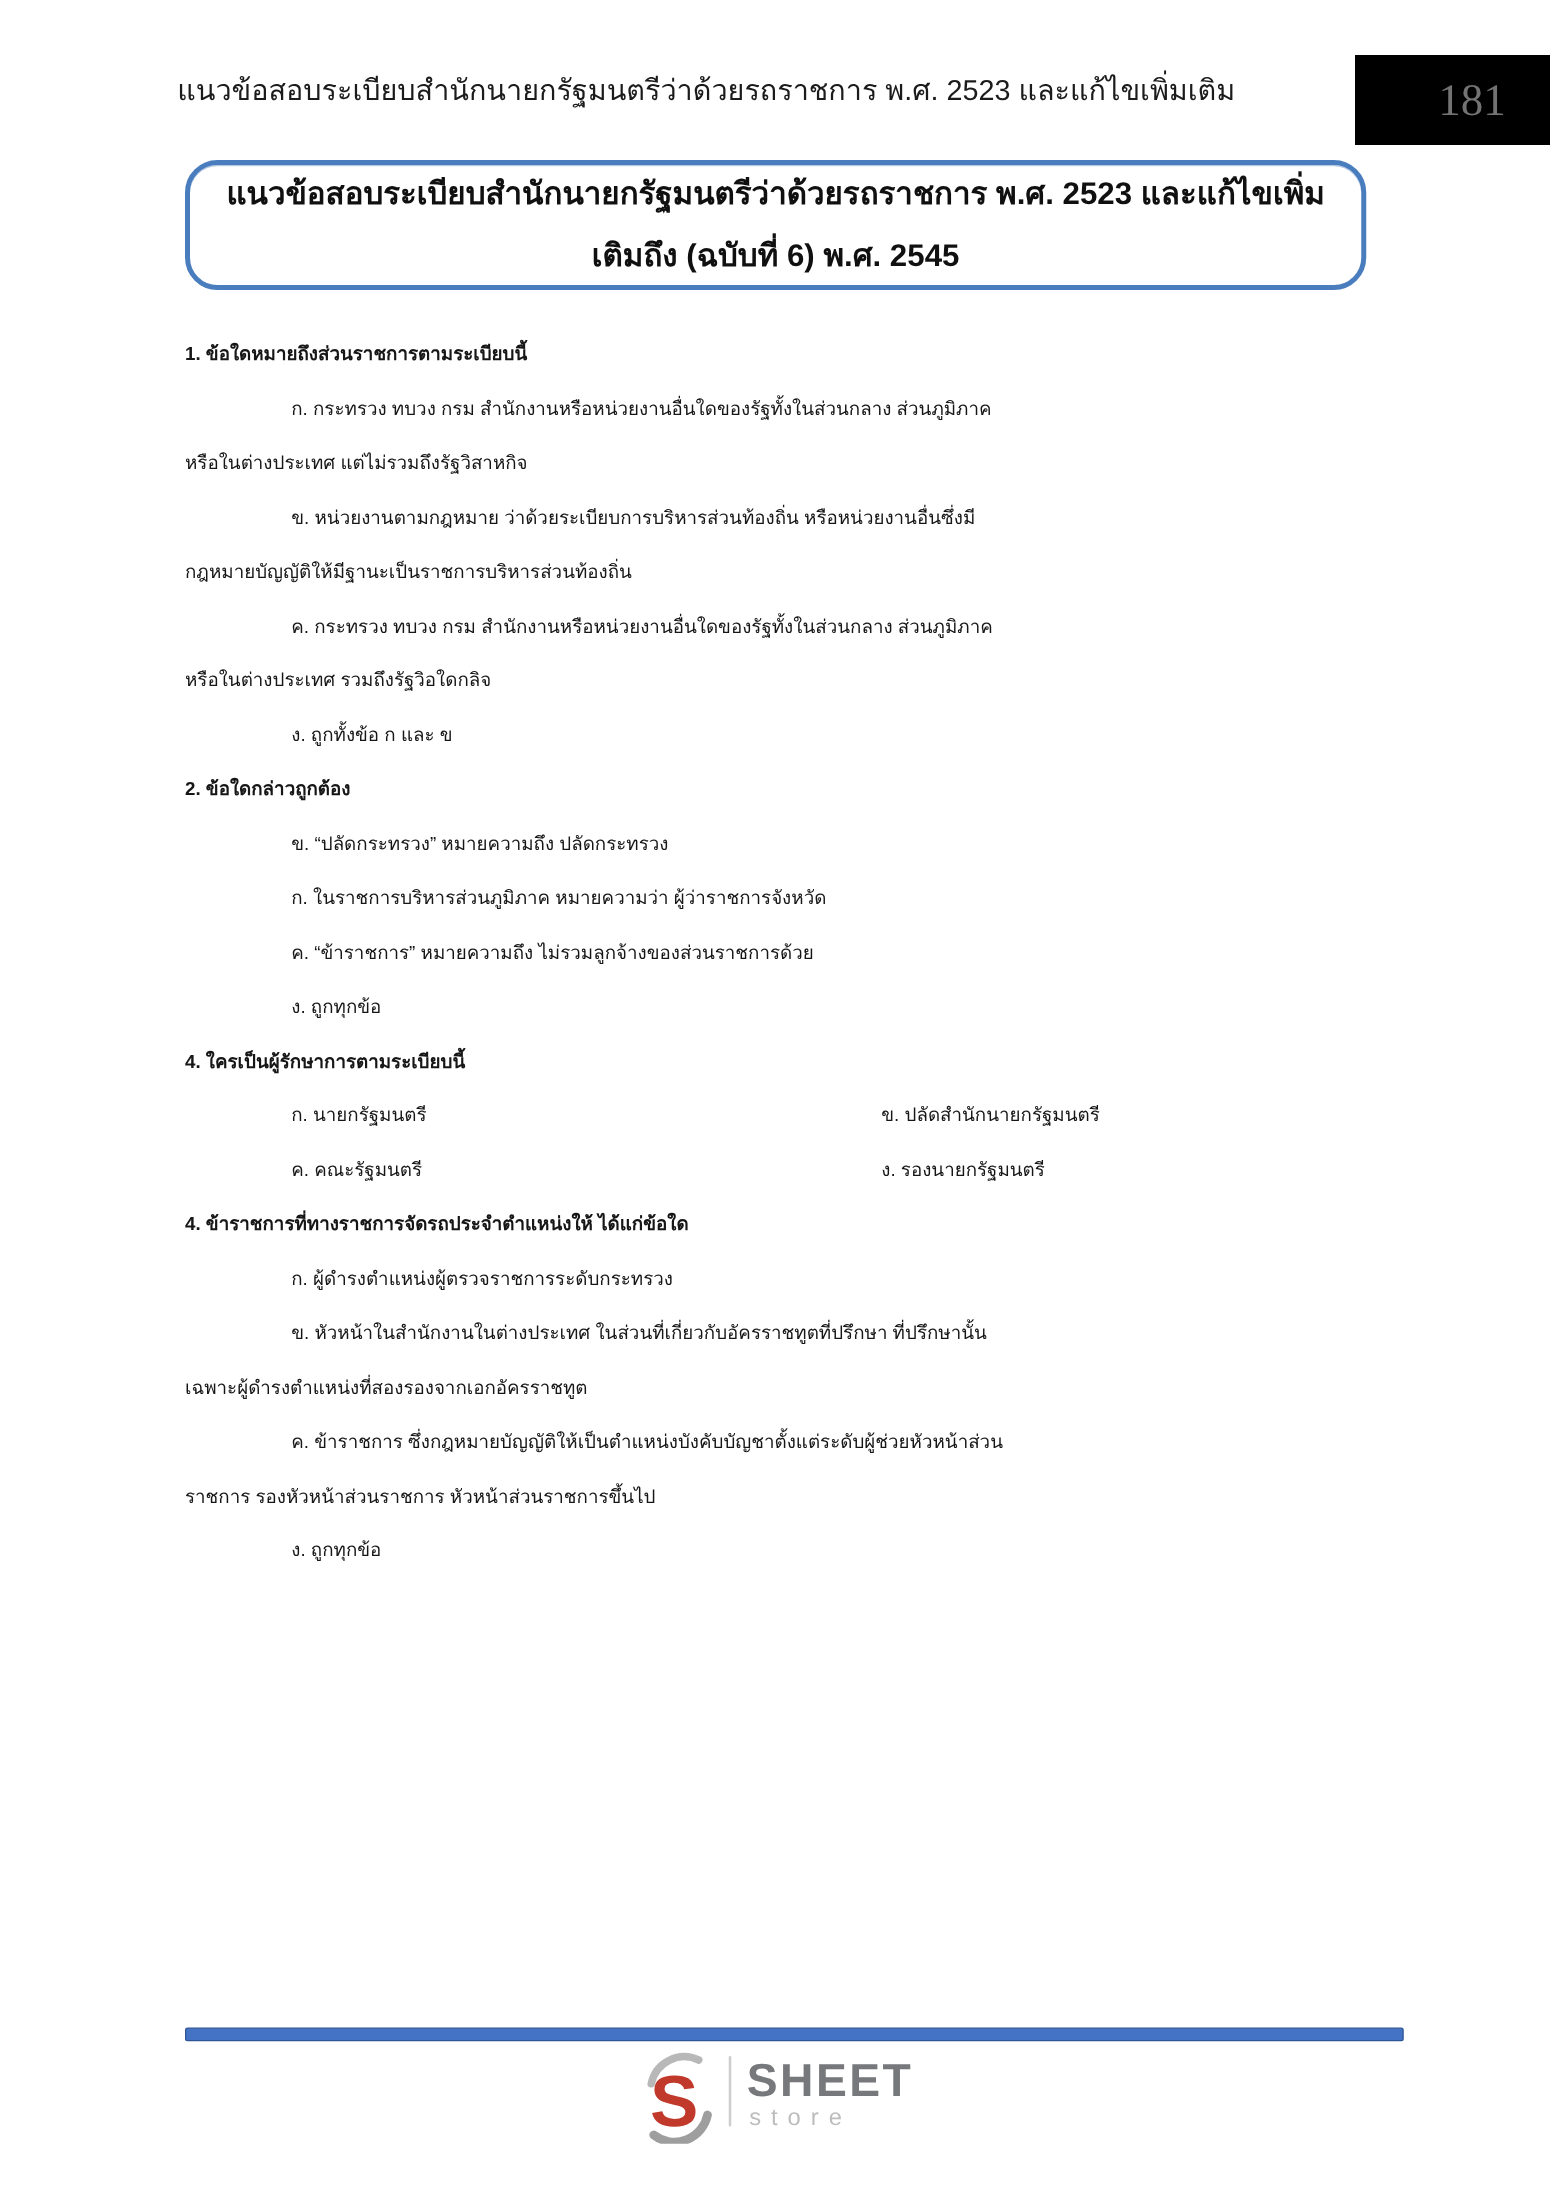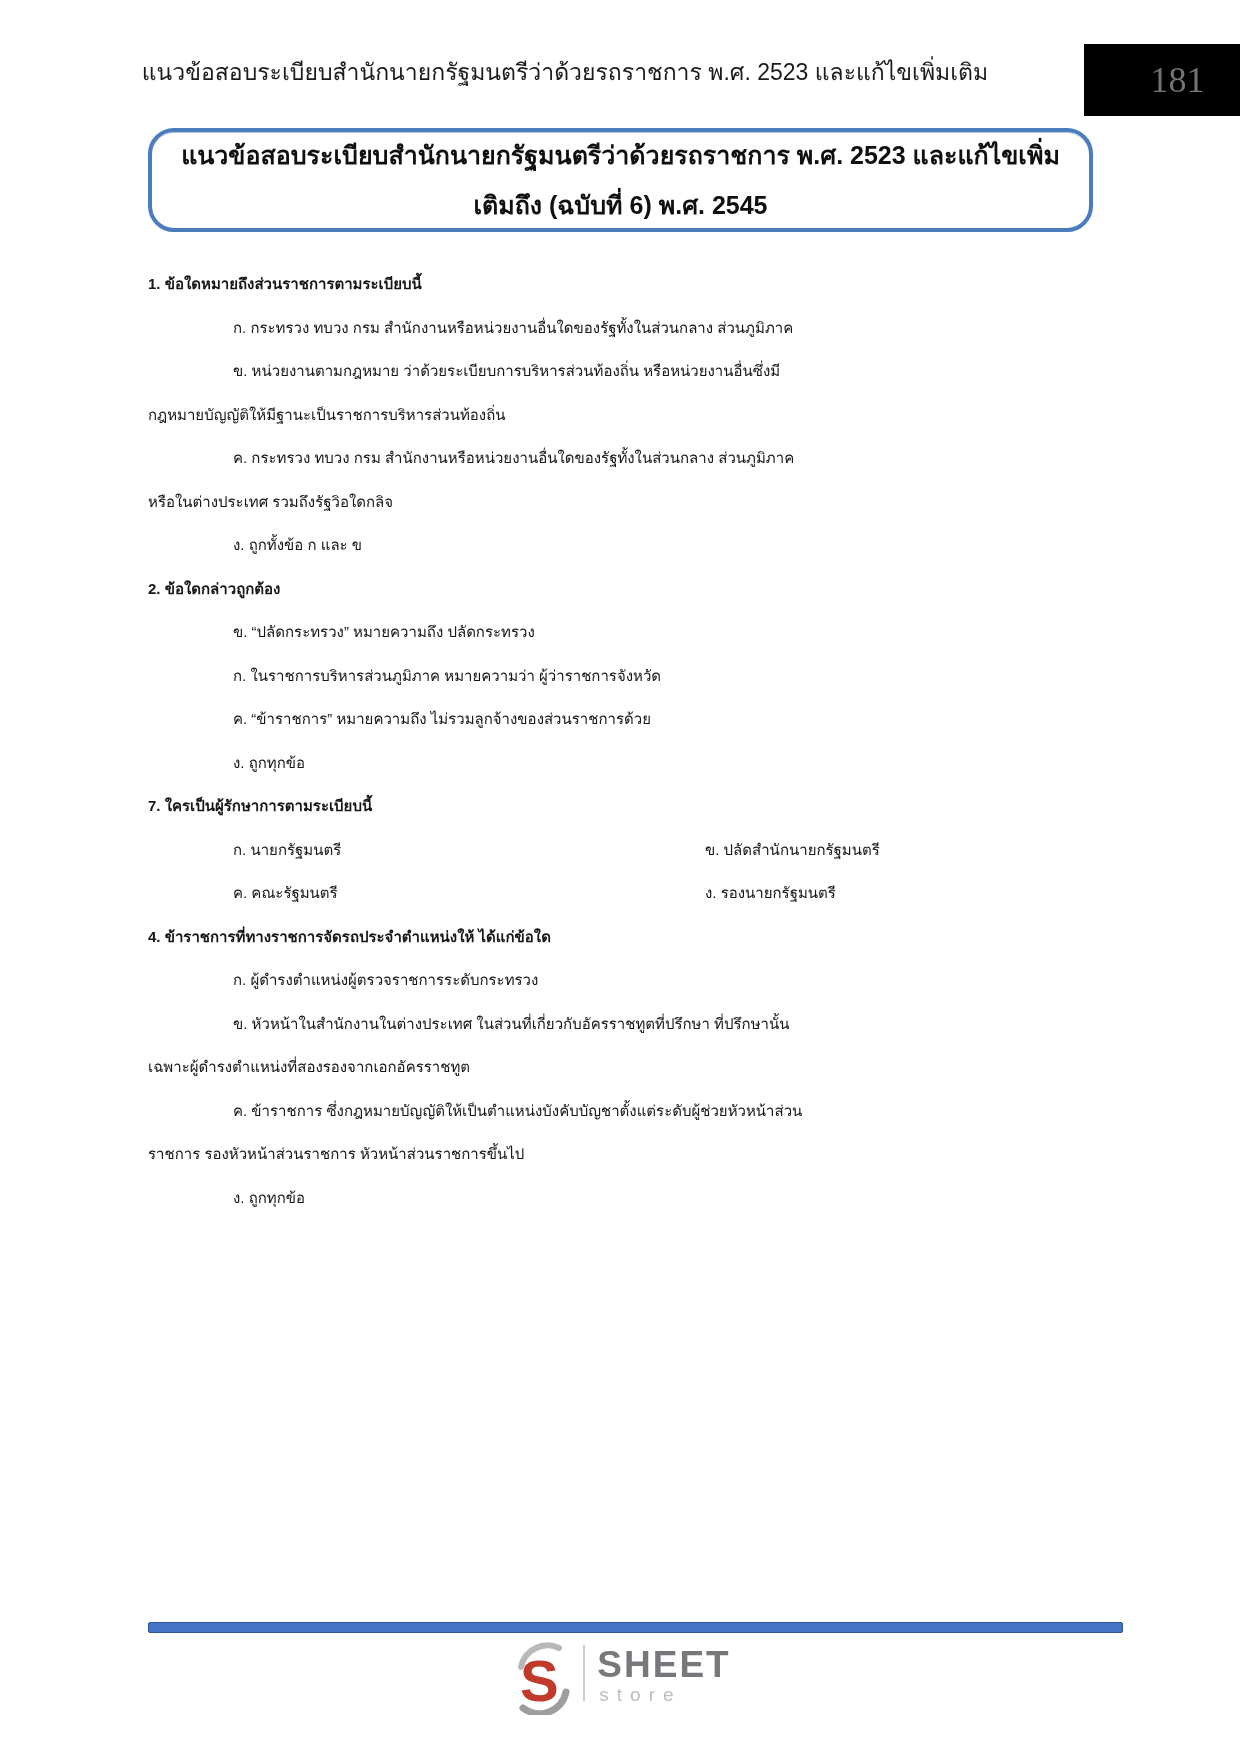--- a/index.html
+++ b/index.html
@@ -69,31 +69,32 @@
     <span>181</span>
   </div>
 
   <div class="title-box">
     <div class="title-box-text">แนวข้อสอบระเบียบสำนักนายกรัฐมนตรีว่าด้วยรถราชการ พ.ศ. 2523 และแก้ไขเพิ่มเติมถึง (ฉบับที่ 6) พ.ศ. 2545</div>
   </div>
 
   <div class="content">
       <p class="q">1. ข้อใดหมายถึงส่วนราชการตามระเบียบนี้</p>
       <p class="choice">ก. กระทรวง ทบวง กรม สำนักงานหรือหน่วยงานอื่นใดของรัฐทั้งในส่วนกลาง ส่วนภูมิภาค</p>
+      <p class="cont">หรือในต่างประเทศ แต่ไม่รวมถึงรัฐวิสาหกิจ</p>
       <p class="choice">ข. หน่วยงานตามกฎหมาย ว่าด้วยระเบียบการบริหารส่วนท้องถิ่น หรือหน่วยงานอื่นซึ่งมี</p>
       <p class="cont">กฎหมายบัญญัติให้มีฐานะเป็นราชการบริหารส่วนท้องถิ่น</p>
       <p class="choice">ค. กระทรวง ทบวง กรม สำนักงานหรือหน่วยงานอื่นใดของรัฐทั้งในส่วนกลาง ส่วนภูมิภาค</p>
       <p class="cont">หรือในต่างประเทศ รวมถึงรัฐวิอใดกลิจ</p>
       <p class="choice">ง. ถูกทั้งข้อ ก และ ข</p>
       <p class="q">2. ข้อใดกล่าวถูกต้อง</p>
       <p class="choice">ข. “ปลัดกระทรวง” หมายความถึง ปลัดกระทรวง</p>
       <p class="choice">ก. ในราชการบริหารส่วนภูมิภาค หมายความว่า ผู้ว่าราชการจังหวัด</p>
       <p class="choice">ค. “ข้าราชการ” หมายความถึง ไม่รวมลูกจ้างของส่วนราชการด้วย</p>
       <p class="choice">ง. ถูกทุกข้อ</p>
-      <p class="q">7. ใครเป็นผู้รักษาการตามระเบียบนี้</p>
+      <p class="q">4. ใครเป็นผู้รักษาการตามระเบียบนี้</p>
       <div class="row2">
         <span class="c1">ก. นายกรัฐมนตรี</span>
         <span class="c2">ข. ปลัดสำนักนายกรัฐมนตรี</span>
       </div>
       <div class="row2">
         <span class="c1">ค. คณะรัฐมนตรี</span>
         <span class="c2">ง. รองนายกรัฐมนตรี</span>
       </div>
       <p class="q">4. ข้าราชการที่ทางราชการจัดรถประจำตำแหน่งให้ ได้แก่ข้อใด</p>
       <p class="choice">ก. ผู้ดำรงตำแหน่งผู้ตรวจราชการระดับกระทรวง</p>

